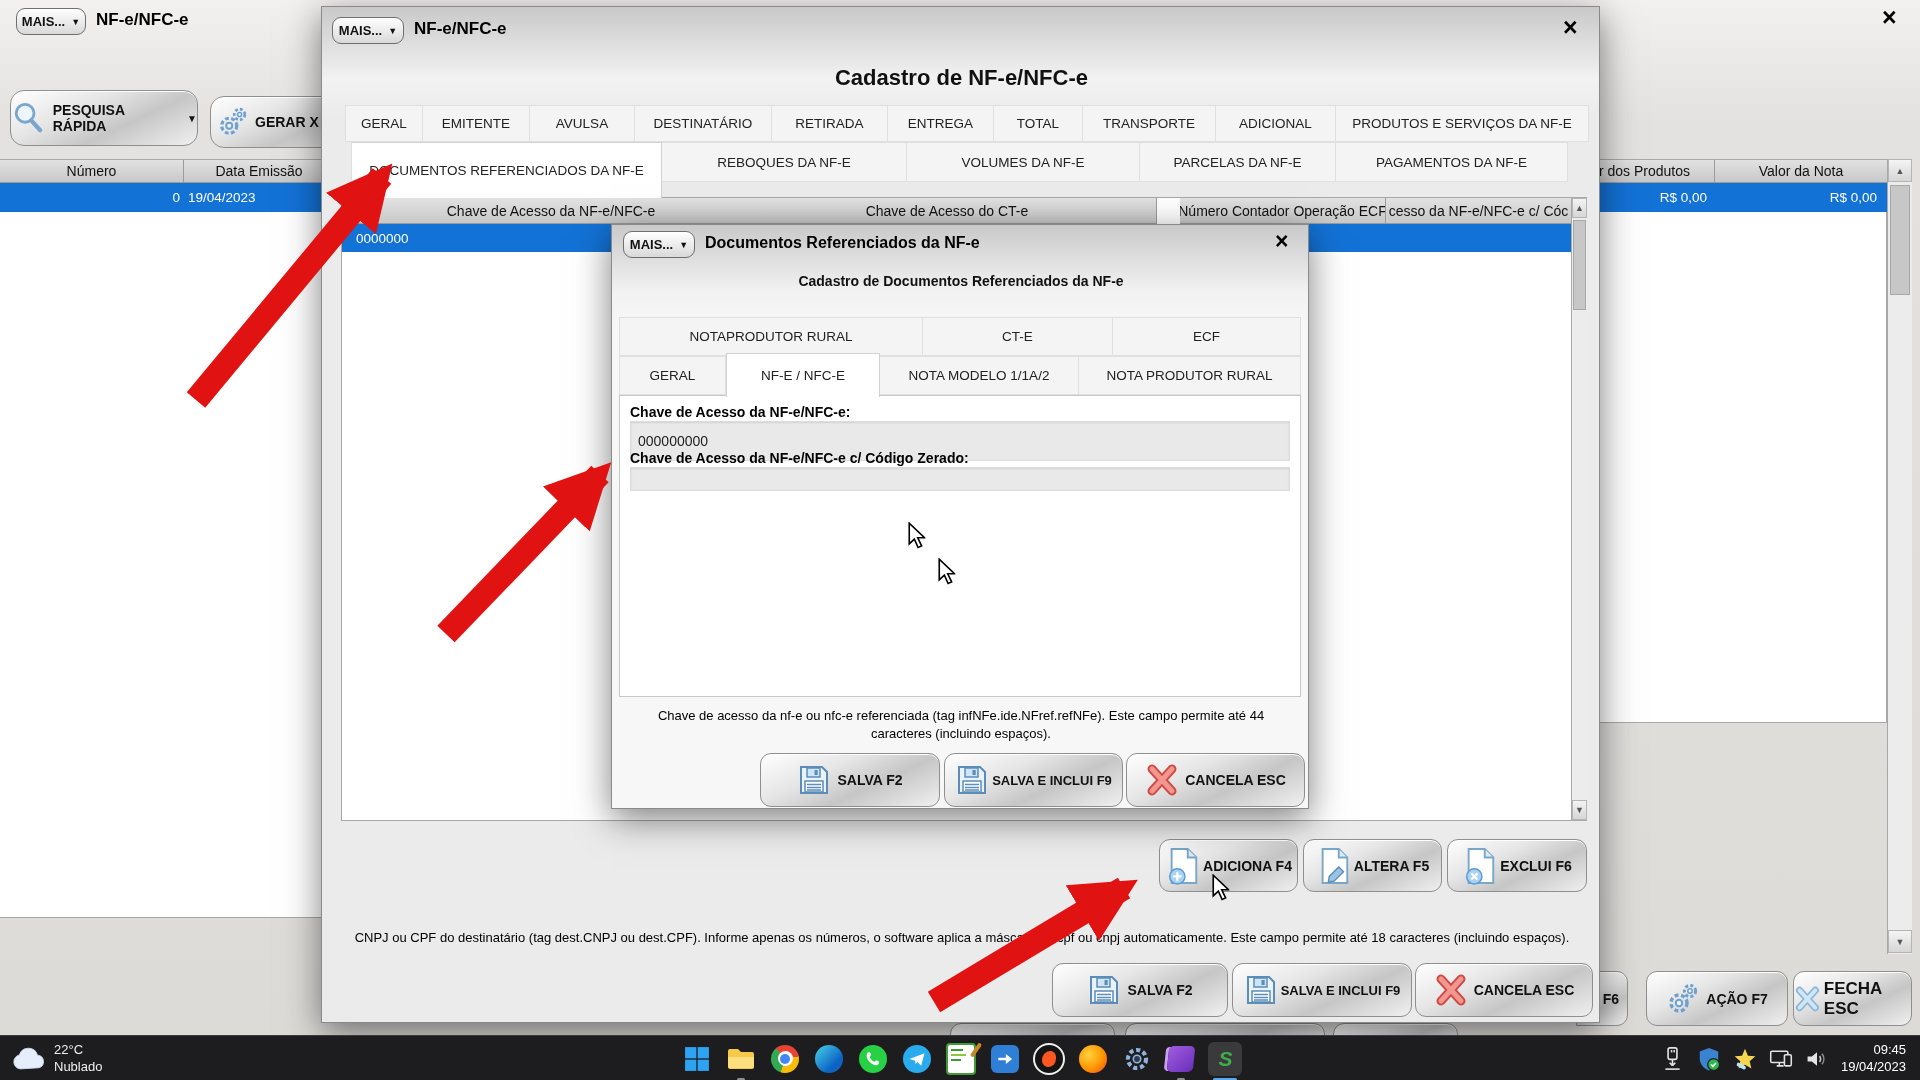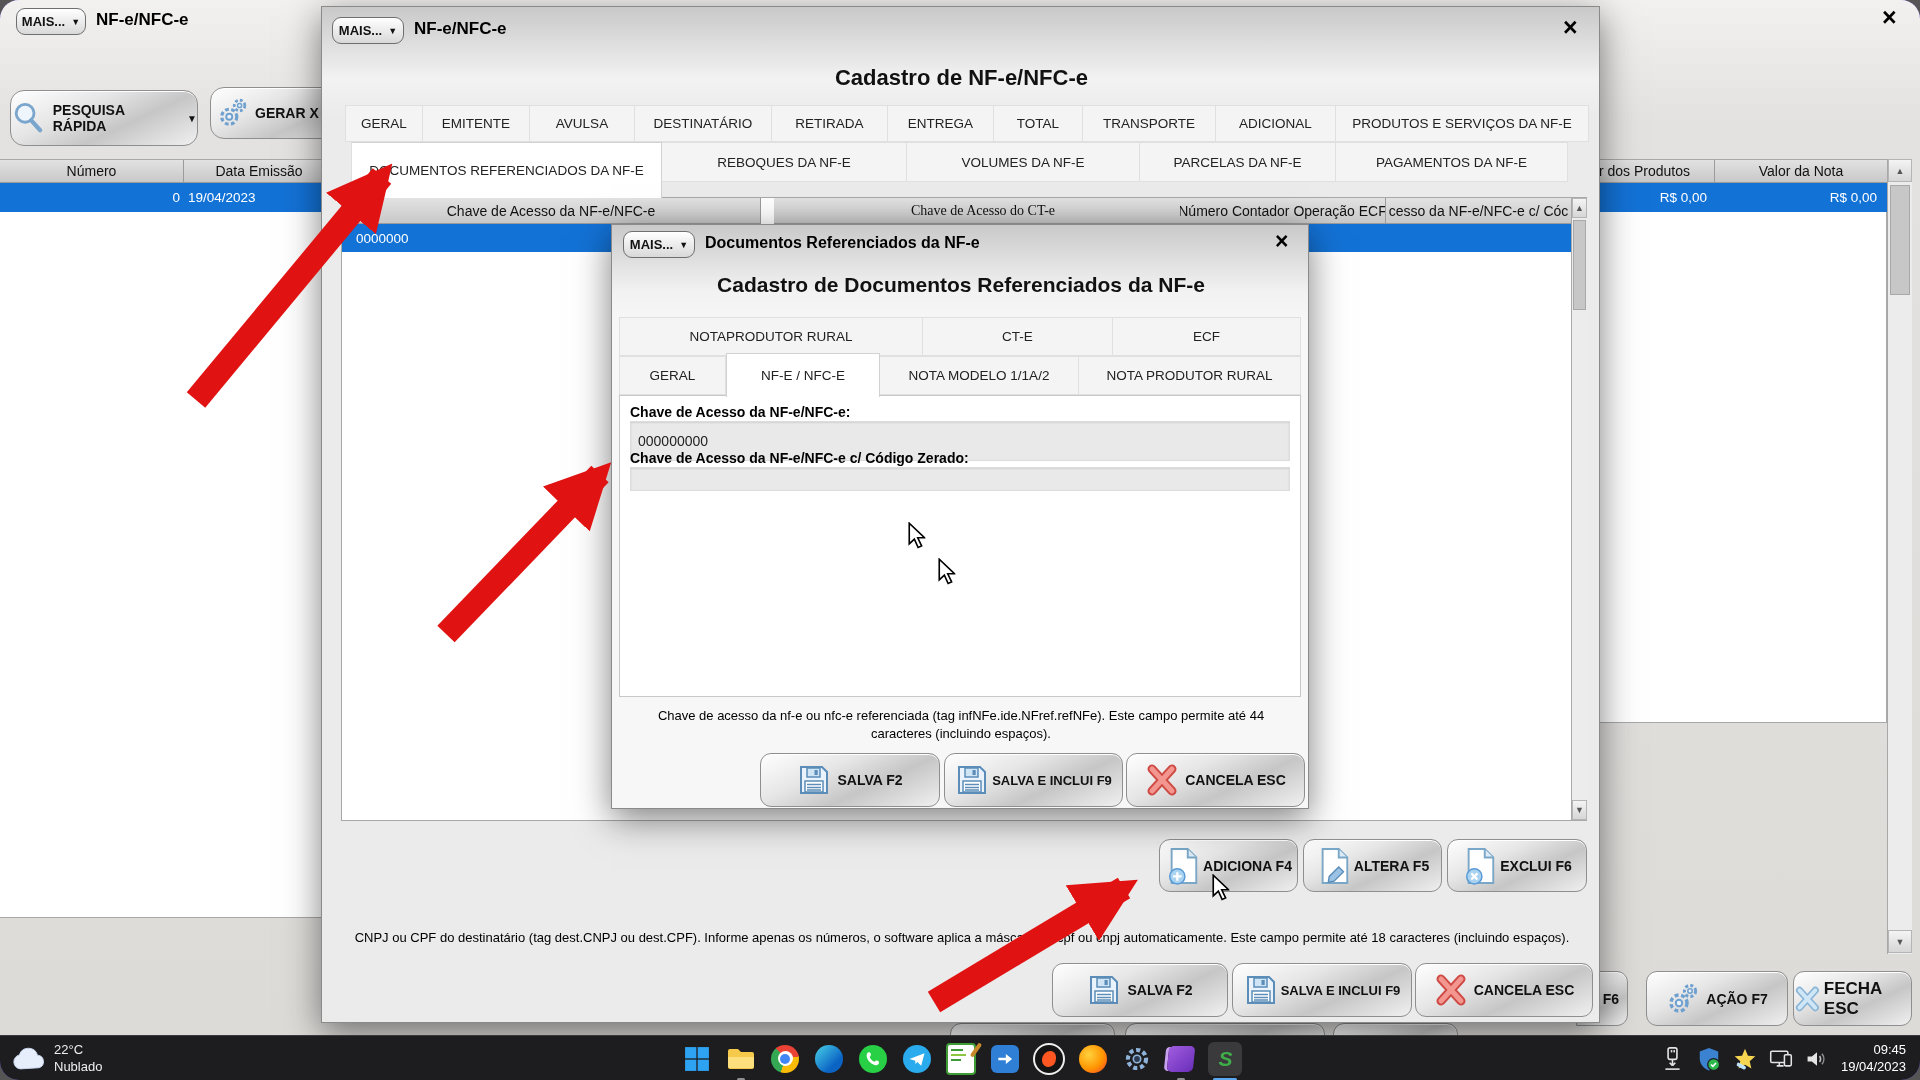--- a/index.html
+++ b/index.html
@@ -1,17 +1,17 @@
 <!DOCTYPE html>
 <html><head>
 <meta charset="utf-8">
 <style>
   html,body{margin:0;padding:0;background:#555;}
   .screen{position:relative;width:1920px;height:1080px;overflow:hidden;
-    font-family:"Liberation Sans",sans-serif;background:#8b5cf6;border-radius:19px;}
+    font-family:"Liberation Sans",sans-serif;background:#8b5cf6;}
   .abs{position:absolute;box-sizing:border-box;}
   
   .btn{display:flex;align-items:center;justify-content:center;gap:6px;
     background:linear-gradient(155deg,#ffffff 0%,#e6e6e6 35%,#c6c6c6 62%,#f0f0f0 100%);
     border:1px solid #8f8f8f;border-radius:11px;font-weight:700;font-size:14px;color:#111;
     box-shadow:inset 0 1px 0 #fff;}
   .pill{display:flex;align-items:center;justify-content:center;gap:6px;
     background:linear-gradient(#ffffff,#d9d9d9);border:1px solid #6f6f6f;border-radius:9px;
     font-weight:700;font-size:13px;color:#111;}
   .pill .car{font-size:9px;}
@@ -162,21 +162,21 @@
     <div class="abs" style="left:96px;top:10px;font-size:17px;font-weight:700;">NF-e/NFC-e</div>
     <div class="abs x" style="left:1882px;top:5px;">×</div>
 
     <div class="abs btn" style="left:10px;top:90px;width:188px;height:56px;border-radius:14px;">
       <svg class="ic" width="36" height="36">
           <use href="#ic-magnifier"></use>
         </svg>
       <span style="font-size:14px;">PESQUISA RÁPIDA</span>
       <span class="car" style="font-size:10px;">▼</span>
     </div>
-    <div class="abs btn" style="left:210px;top:87px;width:160px;height:52px;border-radius:14px;justify-content:flex-start;padding-left:6px;">
+    <div class="abs btn" style="left:210px;top:96px;width:160px;height:52px;border-radius:14px;justify-content:flex-start;padding-left:6px;">
       <svg class="ic" width="32" height="32">
           <use href="#ic-gears"></use>
         </svg>
       <span style="font-size:14px;">GERAR X</span>
     </div>
 
     <div class="abs" style="left:0;top:159px;width:334px;height:759px;background:#fff;border:1px solid #a8a8a8;border-left:none;">
       <div class="abs gh" style="left:0;top:0;width:184px;height:23px;">Número</div>
       <div class="abs gh" style="left:184px;top:0;width:150px;height:23px;border-right:none;">Data Emissão</div>
       <div class="abs bluerow" style="left:0;top:23px;width:334px;height:29px;">
@@ -248,21 +248,21 @@
     <div class="abs tabs" style="left:29px;top:135px;height:40px;">
       <div class="tab active" style="width:311px;height:56px;">DOCUMENTOS REFERENCIADOS DA NF-E</div>
       <div class="tab" style="width:245px">REBOQUES DA NF-E</div>
       <div class="tab" style="width:233px">VOLUMES DA NF-E</div>
       <div class="tab" style="width:196px">PARCELAS DA NF-E</div>
       <div class="tab" style="width:232px">PAGAMENTOS DA NF-E</div>
     </div>
 
     <div class="abs" style="left:19px;top:190px;width:1246px;height:624px;background:#fff;border:1px solid #a8a8a8;">
       <div class="abs gh" style="left:0;top:0;width:419px;height:26px;">Chave de Acesso da NF-e/NFC-e</div>
-      <div class="abs gh" style="left:432px;top:0;width:419px;height:26px;font-family:Liberation Serif, serif;">Chave de Acesso do CT-e</div>
+      <div class="abs gh" style="left:396px;top:0;width:419px;height:26px;">Chave de Acesso do CT-e</div>
       <div class="abs gh" style="left:838px;top:0;width:206px;height:26px;">Número Contador Operação ECF</div>
       <div class="abs gh" style="left:1044px;top:0;width:185px;height:26px;border-right:none;">cesso da NF-e/NFC-e c/ Cóc</div>
       <div class="abs bluerow" style="left:0;top:26px;width:1229px;height:28px;">
         <span style="padding-left:14px;">0000000</span>
       </div>
       <div class="abs scroll" style="left:1229px;top:0;width:16px;height:622px;">
         <div class="abs scr-a" style="left:0;top:0;width:15px;height:20px;">▲</div>
         <div class="abs thumb" style="left:1px;top:22px;width:13px;height:90px;"></div>
         <div class="abs scr-a" style="left:0;top:602px;width:15px;height:20px;">▼</div>
       </div>
@@ -309,21 +309,21 @@
     </div>
   </div>
 
   <div class="dlg" style="left:611px;top:224px;width:698px;height:585px;z-index:20;background:linear-gradient(180deg,#c9c9c9 0px,#f2f2f2 66px,#f7f7f7 100px,#f7f7f7 100%);">
     <div class="abs pill" style="left:11px;top:6px;width:72px;height:27px;">
       <span>MAIS...</span>
       <span class="car">▼</span>
     </div>
     <div class="abs" style="left:93px;top:9px;font-size:16px;font-weight:700;">Documentos Referenciados da NF-e</div>
     <div class="abs x" style="left:663px;top:5px;font-size:23px;">×</div>
-    <div class="abs dheading" style="left:0;top:48px;width:698px;font-size:21px;">Cadastro de Documentos Referenciados da NF-e</div>
+    <div class="abs dheading" style="left:0;top:48px;width:698px;font-size:14px;">Cadastro de Documentos Referenciados da NF-e</div>
 
     <div class="abs tabs" style="left:7px;top:92px;height:39px;">
       <div class="tab" style="width:304px">NOTAPRODUTOR RURAL</div>
       <div class="tab" style="width:190px">CT-E</div>
       <div class="tab" style="width:188px">ECF</div>
     </div>
     <div class="abs tabs" style="left:7px;top:131px;height:39px;">
       <div class="tab" style="width:107px">GERAL</div>
       <div class="tab active" style="width:154px;height:44px;margin-top:-3px;">NF-E / NFC-E</div>
       <div class="tab" style="width:199px">NOTA MODELO 1/1A/2</div>

